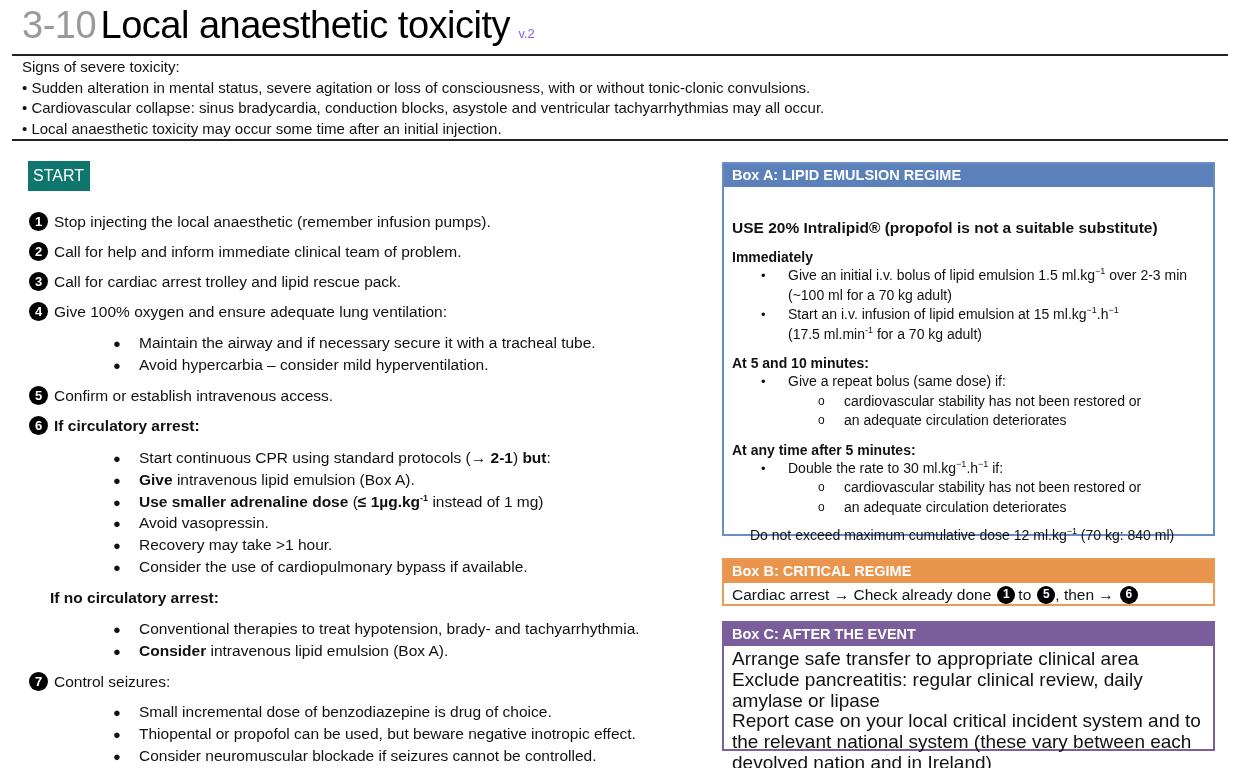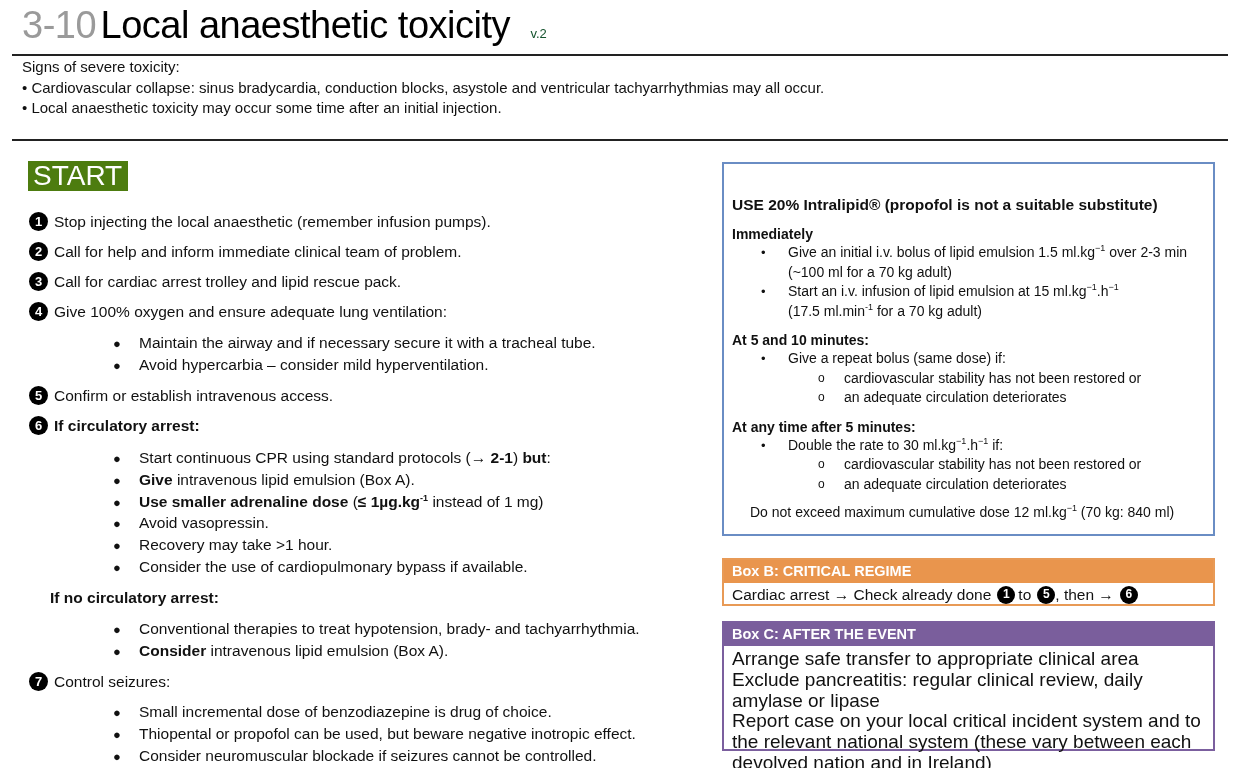--- a/index.html
+++ b/index.html
@@ -2,30 +2,30 @@
 <html><head>
 <meta charset="utf-8">
 <style>
   * { box-sizing: border-box; margin: 0; padding: 0; }
   html, body { width: 1236px; height: 768px; background: #ffffff; overflow: hidden; }
   body { font-family: "Liberation Sans", sans-serif; color: #111; position: relative; }
 
   .title-row { position: absolute; left: 22px; top: 4px; height: 50px; white-space: nowrap; }
   .title-num { font-size: 38px; color: #9a9a9a; letter-spacing: -0.5px; }
   .title-text { font-size: 38px; color: #000; letter-spacing: -0.5px; }
-  .title-ver { font-size: 13px; color: #14532d; margin-left: 16px; }
+  .title-ver { font-size: 13px; color: #8b5cf6; margin-left: 4px; }
   .rule { position: absolute; left: 12px; right: 8px; height: 2px; background: #222; }
   .rule.r1 { top: 54px; }
   .rule.r2 { top: 139px; }
 
   .signs { position: absolute; left: 22px; top: 57px; font-size: 15px; line-height: 20.5px; }
   .signs .sign-line { white-space: nowrap; }
 
-  .start-badge { position: absolute; left: 28px; top: 161px; background: #4d7c0f; color: #fff;
-    font-size: 28px; padding: 1px 6px 2px 5px; line-height: 27px; }
+  .start-badge { position: absolute; left: 28px; top: 161px; background: #0f766e; color: #fff;
+    font-size: 16px; padding: 1px 6px 2px 5px; line-height: 27px; }
 
   .step { position: absolute; left: 29px; font-size: 15.5px; white-space: nowrap; display: flex; align-items: center; }
   .num-circle { display: inline-flex; width: 19px; height: 19px; border-radius: 50%; background: #000; color: #fff;
     font-size: 13px; font-weight: bold; align-items: center; justify-content: center; margin-right: 6px; flex-shrink: 0; }
   .num-circle.small { width: 18px; height: 18px; font-size: 12px; margin: 0 3px; }
 
   .bul { position: absolute; left: 113px; font-size: 15.5px; white-space: nowrap; }
   .bul .dot { display: inline-block; width: 26px; font-size: 13px; }
   .sub-head { position: absolute; left: 50px; font-size: 15.5px; font-weight: bold; white-space: nowrap; }
   b, .b { font-weight: bold; }
@@ -58,20 +58,21 @@
 
 <div class="title-row">
   <span class="title-num">3-10</span>
   <span class="title-text">Local anaesthetic toxicity</span>
   <span class="title-ver">v.2</span>
 </div>
 <div class="rule r1"></div>
 
 <div class="signs">
   <div>Signs of severe toxicity:</div>
+  <div class="sign-line">• Sudden alteration in mental status, severe agitation or loss of consciousness, with or without tonic-clonic convulsions.</div>
   <div class="sign-line">• Cardiovascular collapse: sinus bradycardia, conduction blocks, asystole and ventricular tachyarrhythmias may all occur.</div>
   <div class="sign-line">• Local anaesthetic toxicity may occur some time after an initial injection.</div>
 </div>
 <div class="rule r2"></div>
 
 <div class="start-badge">START</div>
 
 <div class="step" style="top:212px">
   <span class="num-circle">1</span>
   <span>Stop injecting the local anaesthetic (remember infusion pumps).</span>
@@ -113,20 +114,21 @@
 
 <div class="step" style="top:672px">
   <span class="num-circle">7</span>
   <span>Control seizures:</span>
 </div>
 <div class="bul" style="top:703px"><span class="dot">●</span><span>Small incremental dose of benzodiazepine is drug of choice.</span></div>
 <div class="bul" style="top:725px"><span class="dot">●</span><span>Thiopental or propofol can be used, but beware negative inotropic effect.</span></div>
 <div class="bul" style="top:747px"><span class="dot">●</span><span>Consider neuromuscular blockade if seizures cannot be controlled.</span></div>
 
 <div class="box box-a">
+  <div class="box-head">Box A: LIPID EMULSION REGIME</div>
   <div class="a-body">
     <div class="a-title">USE 20% Intralipid® (propofol is not a suitable substitute)</div>
     <div class="a-sec first">Immediately</div>
     <div class="a-li"><span>Give an initial i.v. bolus of lipid emulsion 1.5 ml.kg</span><sup>−1</sup><span> over 2-3 min</span><br><span>(~100 ml for a 70 kg adult)</span></div>
     <div class="a-li"><span>Start an i.v. infusion of lipid emulsion at 15 ml.kg</span><sup>−1</sup><span>.h</span><sup>−1</sup><br><span>(17.5 ml.min</span><sup>-1</sup><span> for a 70 kg adult)</span></div>
 
     <div class="a-sec">At 5 and 10 minutes:</div>
     <div class="a-li">Give a repeat bolus (same dose) if:</div>
     <div class="a-li2">cardiovascular stability has not been restored or</div>
     <div class="a-li2">an adequate circulation deteriorates</div>

